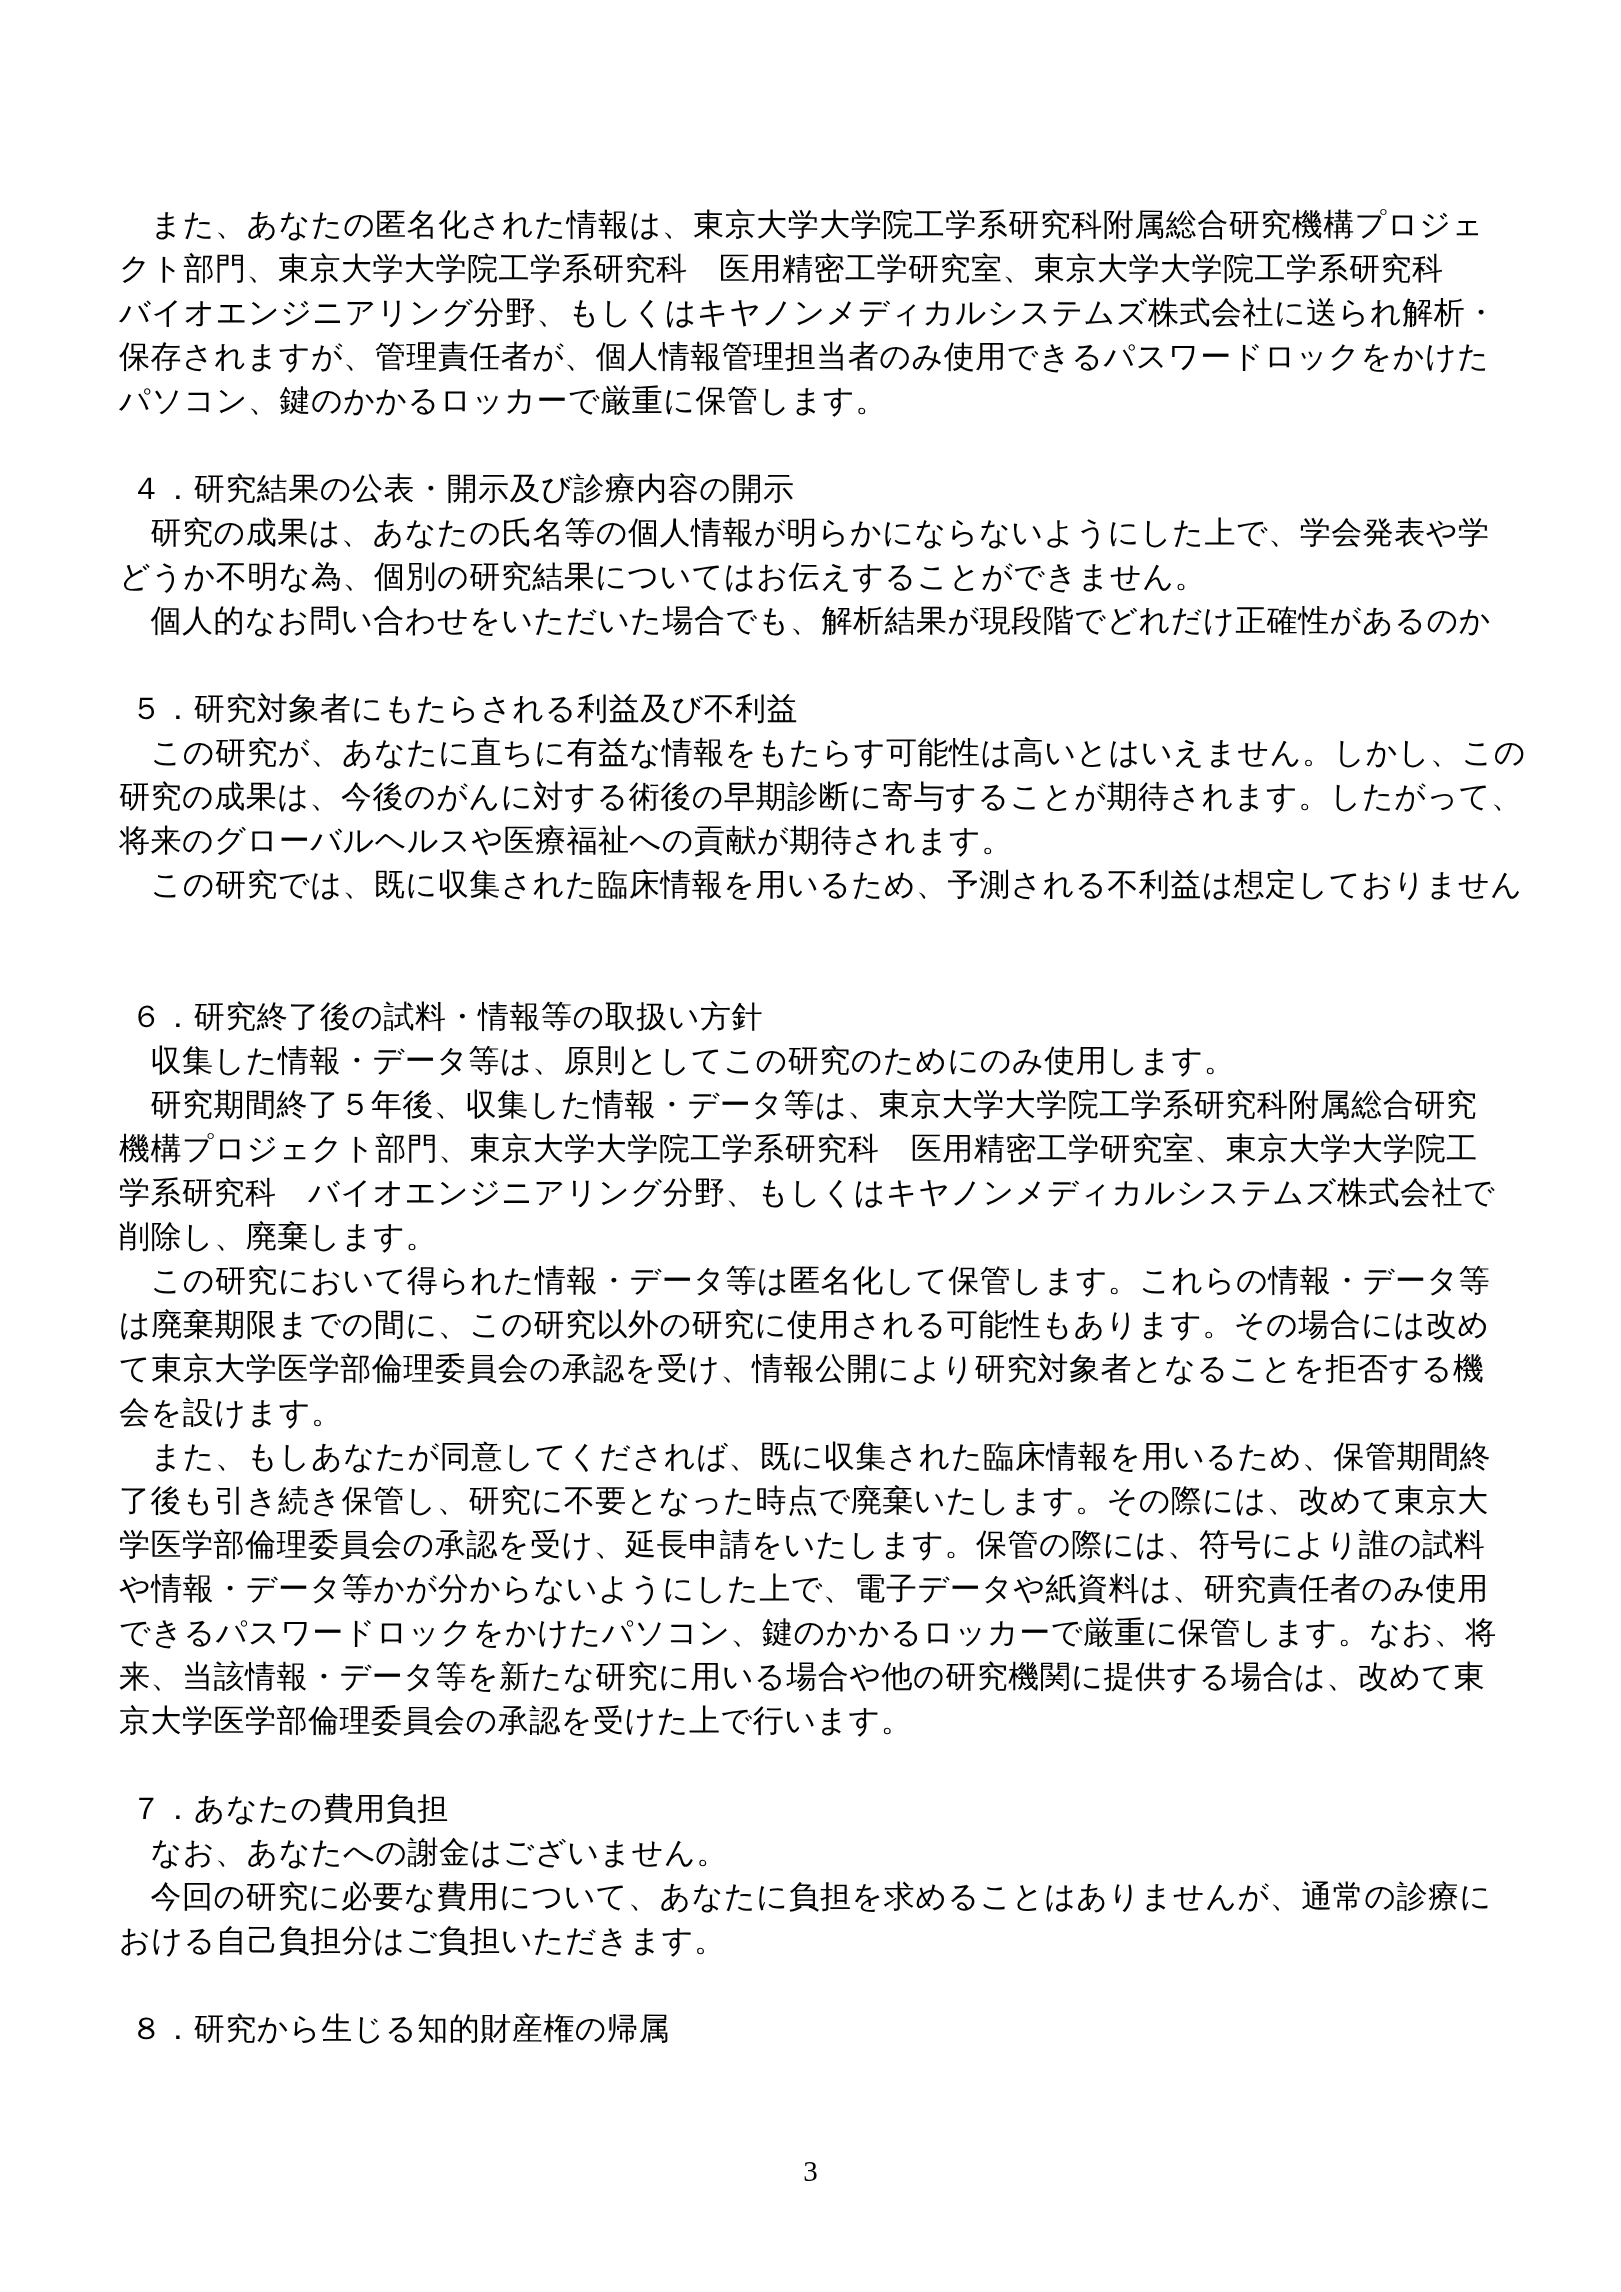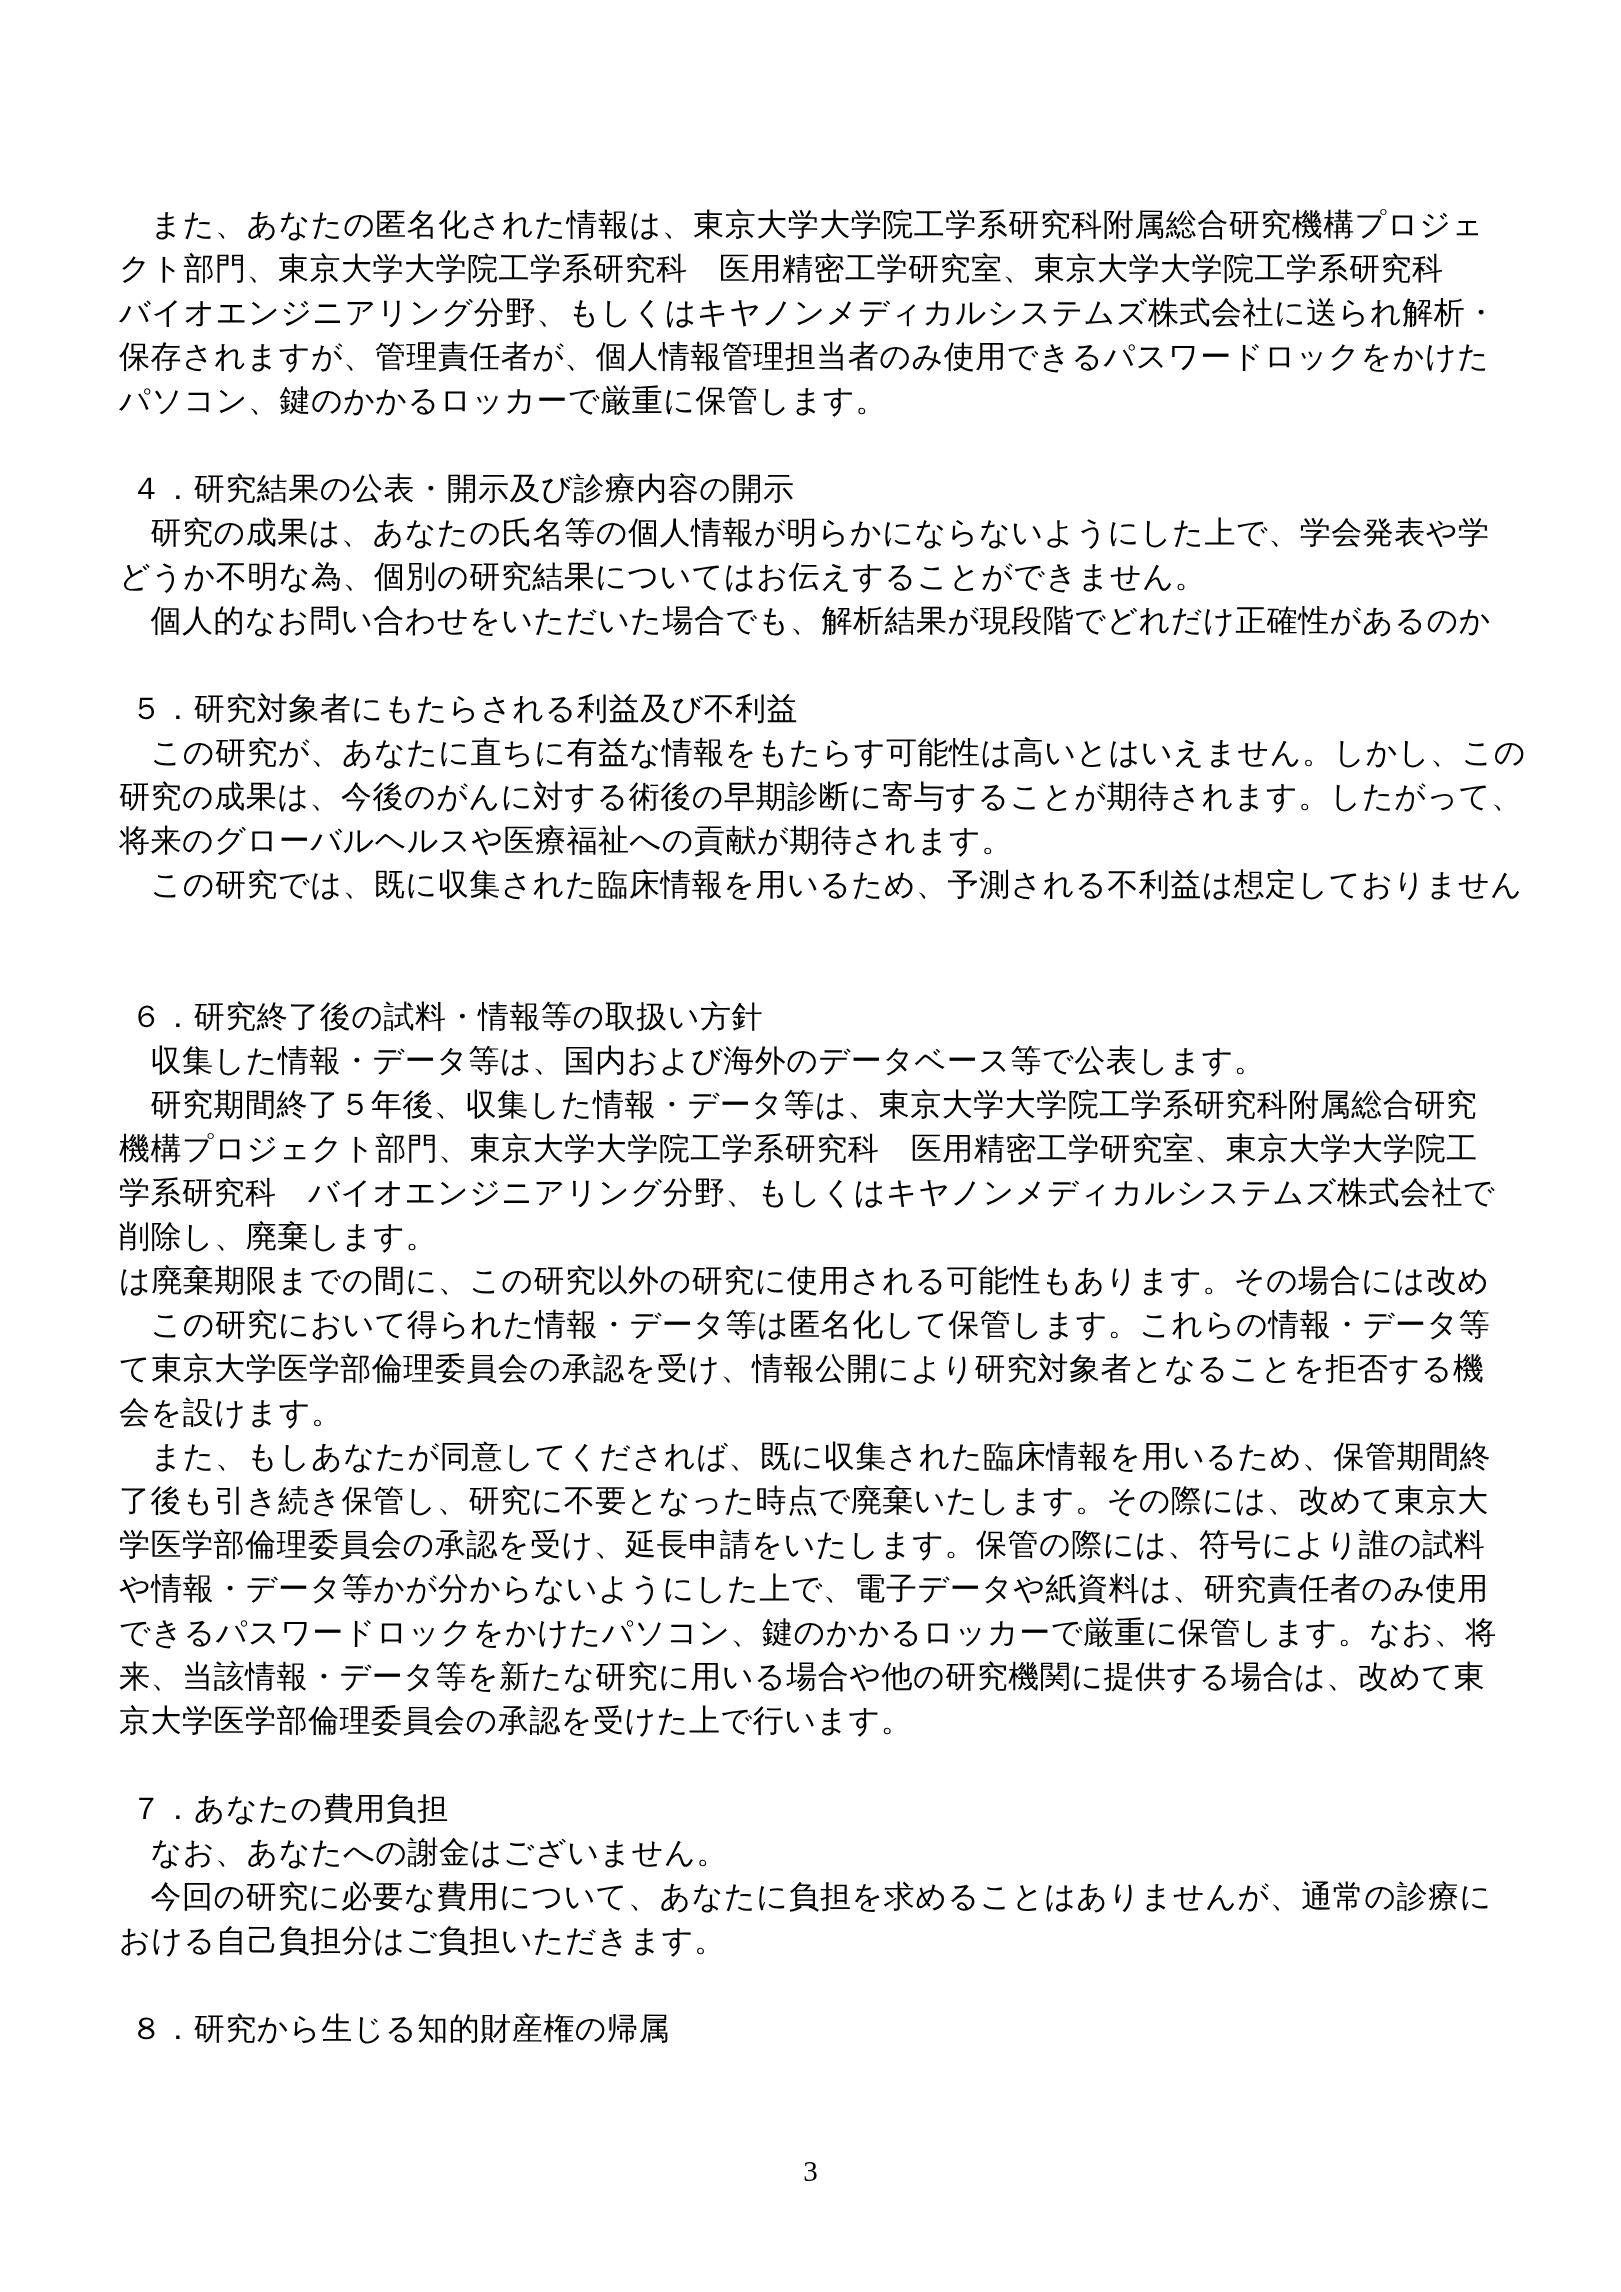--- a/index.html
+++ b/index.html
@@ -78,31 +78,31 @@
         <div class="line">　この研究が、あなたに直ちに有益な情報をもたらす可能性は高いとはいえません。しかし、この</div>
         <div class="line">研究の成果は、今後のがんに対する術後の早期診断に寄与することが期待されます。したがって、</div>
         <div class="line">将来のグローバルヘルスや医療福祉への貢献が期待されます。</div>
       </div>
       <div class="paragraph">
         <div class="line">　この研究では、既に収集された臨床情報を用いるため、予測される不利益は想定しておりません。</div>
       </div>
       <div class="gap" style="height: 88px;"></div>
       <div class="heading">６．研究終了後の試料・情報等の取扱い方針</div>
       <div class="paragraph">
-        <div class="line">　収集した情報・データ等は、国内および海外のデータベース等で公表します。</div>
+        <div class="line">　収集した情報・データ等は、原則としてこの研究のためにのみ使用します。</div>
       </div>
       <div class="paragraph">
         <div class="line">　研究期間終了５年後、収集した情報・データ等は、東京大学大学院工学系研究科附属総合研究</div>
         <div class="line">機構プロジェクト部門、東京大学大学院工学系研究科　医用精密工学研究室、東京大学大学院工</div>
         <div class="line">学系研究科　バイオエンジニアリング分野、もしくはキヤノンメディカルシステムズ株式会社で</div>
         <div class="line">削除し、廃棄します。</div>
       </div>
       <div class="paragraph">
+        <div class="line">　この研究において得られた情報・データ等は匿名化して保管します。これらの情報・データ等</div>
         <div class="line">は廃棄期限までの間に、この研究以外の研究に使用される可能性もあります。その場合には改め</div>
-        <div class="line">　この研究において得られた情報・データ等は匿名化して保管します。これらの情報・データ等</div>
         <div class="line">て東京大学医学部倫理委員会の承認を受け、情報公開により研究対象者となることを拒否する機</div>
         <div class="line">会を設けます。</div>
       </div>
       <div class="paragraph">
         <div class="line">　また、もしあなたが同意してくだされば、既に収集された臨床情報を用いるため、保管期間終</div>
         <div class="line">了後も引き続き保管し、研究に不要となった時点で廃棄いたします。その際には、改めて東京大</div>
         <div class="line">学医学部倫理委員会の承認を受け、延長申請をいたします。保管の際には、符号により誰の試料</div>
         <div class="line">や情報・データ等かが分からないようにした上で、電子データや紙資料は、研究責任者のみ使用</div>
         <div class="line">できるパスワードロックをかけたパソコン、鍵のかかるロッカーで厳重に保管します。なお、将</div>
         <div class="line">来、当該情報・データ等を新たな研究に用いる場合や他の研究機関に提供する場合は、改めて東</div>

